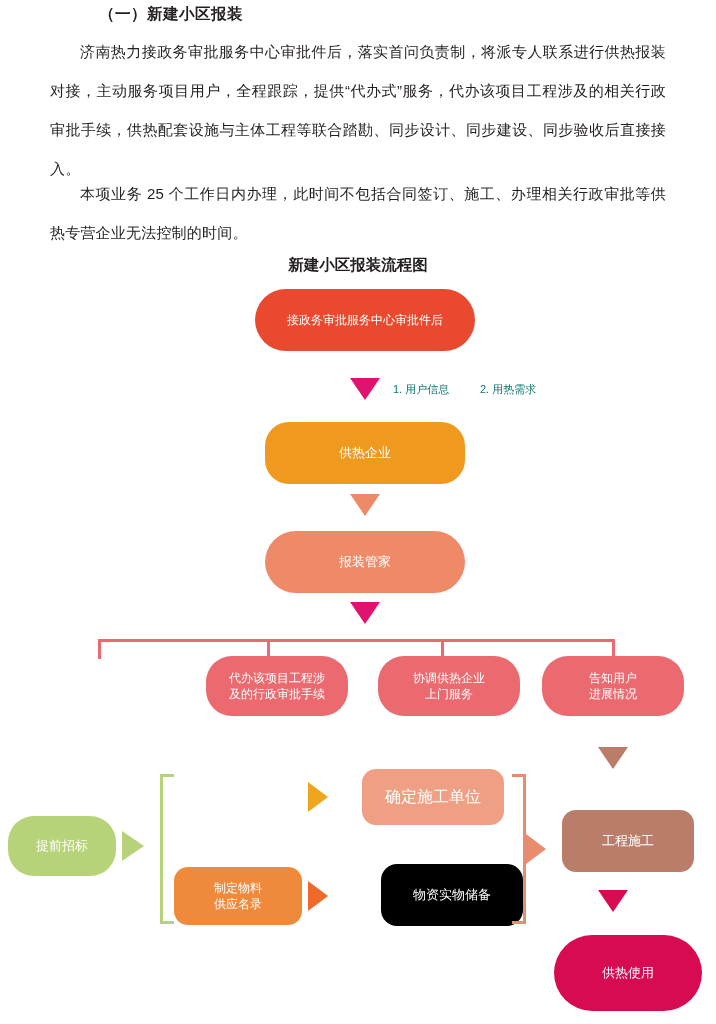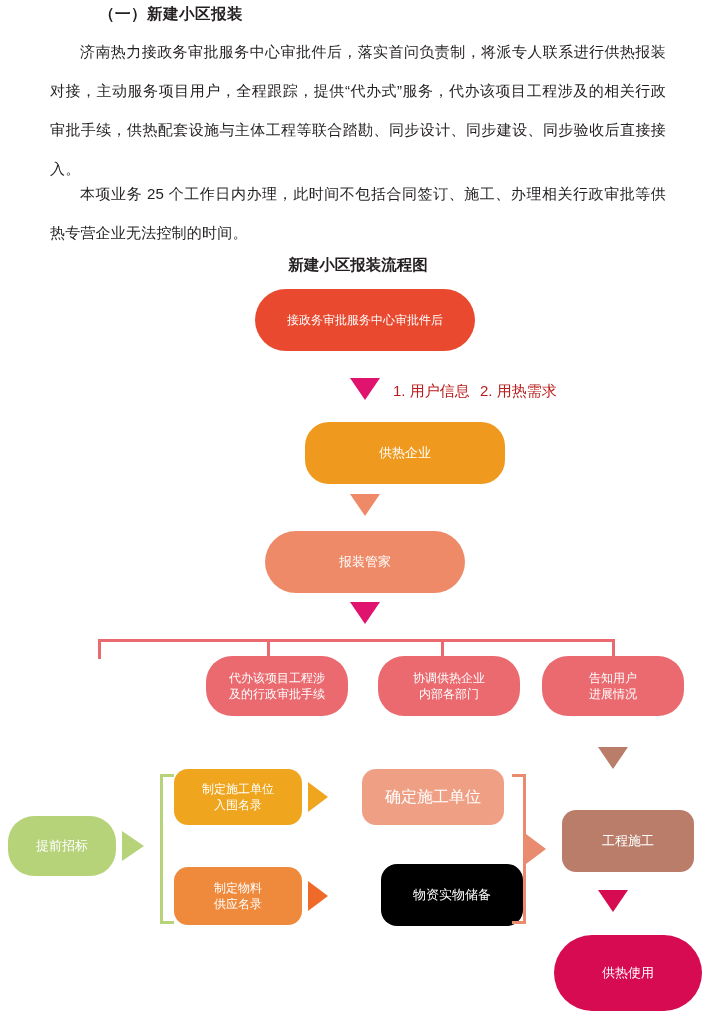--- a/index.html
+++ b/index.html
@@ -90,22 +90,22 @@
     width: 3px;
   }
   .arrow-right {
     position: absolute;
     width: 0; height: 0;
     border-top: 15px solid transparent;
     border-bottom: 15px solid transparent;
   }
   .side-label {
     position: absolute;
-    font-size: 15px;
-    color: #b91c1c;
+    font-size: 11px;
+    color: #0f766e;
     white-space: nowrap;
   }
   .bracket {
     position: absolute;
     box-sizing: border-box;
   }
 </style>
 </head>
 <body>
 
@@ -121,21 +121,21 @@
   <div class="flow">
 
     <div class="node" style="left:255px; top:7px; width:220px; height:62px; background:#e8492f; border-radius:31px;">
       <span class="lbl">接政务审批服务中心审批件后</span>
     </div>
 
     <div class="chev" style="left:350px; top:96px; border-top:22px solid #e0146e;"></div>
     <div class="side-label" style="left:393px; top:100px;"><span>1. 用户信息</span></div>
     <div class="side-label" style="left:480px; top:100px;"><span>2. 用热需求</span></div>
 
-    <div class="node" style="left:265px; top:140px; width:200px; height:62px; background:#ef9a1e; border-radius:24px; font-size:13px;margin-left:40px;">
+    <div class="node" style="left:265px; top:140px; width:200px; height:62px; background:#ef9a1e; border-radius:24px; font-size:13px;">
       <span class="lbl">供热企业</span>
     </div>
 
     <div class="chev" style="left:350px; top:212px; border-top:22px solid #ef8a68;"></div>
 
     <div class="node" style="left:265px; top:249px; width:200px; height:62px; background:#ef8a68; border-radius:31px; font-size:13px;">
       <span class="lbl">报装管家</span>
     </div>
 
     <div class="chev" style="left:350px; top:320px; border-top:22px solid #e0146e;"></div>
@@ -145,41 +145,37 @@
     <div class="vline" style="left:267px; top:357px; height:20px; background:#ea6a6f;"></div>
     <div class="vline" style="left:441px; top:357px; height:20px; background:#ea6a6f;"></div>
     <div class="vline" style="left:612px; top:357px; height:20px; background:#ea6a6f;"></div>
 
     <div class="node" style="left:206px; top:374px; width:142px; height:60px; background:#ea6a6f; border-radius:26px;">
       <span class="lbl">代办该项目工程涉
 及的行政审批手续</span>
     </div>
     <div class="node" style="left:378px; top:374px; width:142px; height:60px; background:#ea6a6f; border-radius:26px;">
       <span class="lbl">协调供热企业
-内部各部门</span>
+上门服务</span>
     </div>
     <div class="node" style="left:542px; top:374px; width:142px; height:60px; background:#ea6a6f; border-radius:26px;">
       <span class="lbl">告知用户
 进展情况</span>
     </div>
 
     <div class="chev" style="left:598px; top:465px; border-top:22px solid #b97d6a;"></div>
 
     <div class="node" style="left:8px; top:534px; width:108px; height:60px; background:#b7d37a; border-radius:26px; font-size:13px;text-align:right;">
       <span class="lbl">提前招标</span>
     </div>
 
     <div class="arrow-right" style="left:122px; top:549px; border-left:22px solid #b7d37a;"></div>
 
     <div class="bracket" style="left:160px; top:492px; width:14px; height:150px; border-left:3px solid #b7d37a; border-top:3px solid #b7d37a; border-bottom:3px solid #b7d37a;"></div>
 
-    <div class="node" style="left:174px; top:487px; width:128px; height:56px; background:#efa61e; border-radius:14px;">
-      <span class="lbl">制定施工单位
-入围名录</span>
-    </div>
 
     <div class="node" style="left:174px; top:585px; width:128px; height:58px; background:#ef8a3c; border-radius:14px;">
       <span class="lbl">制定物料
 供应名录</span>
     </div>
 
     <div class="arrow-right" style="left:308px; top:500px; border-left:20px solid #efa61e;"></div>
     <div class="arrow-right" style="left:308px; top:599px; border-left:20px solid #ef6a28;"></div>
 
     <div class="node" style="left:362px; top:487px; width:142px; height:56px; background:#ef9f84; border-radius:14px; font-size:16px;">

